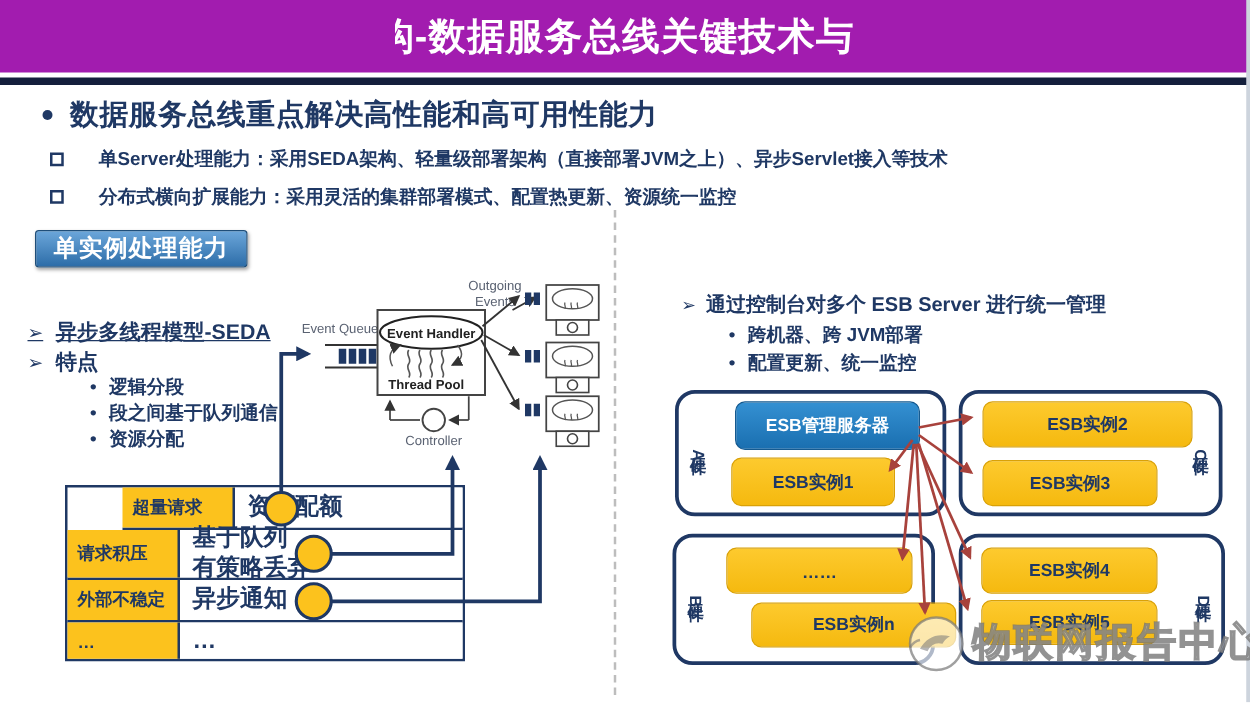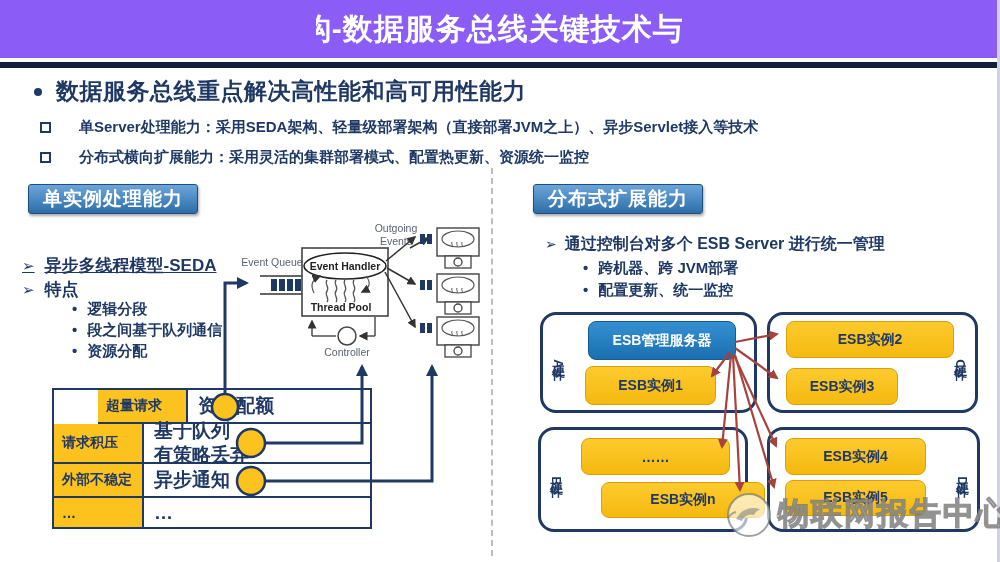--- a/index.html
+++ b/index.html
@@ -2,21 +2,21 @@
 <html><head>
 <meta charset="utf-8">
 <style>
   * { margin:0; padding:0; box-sizing:border-box; }
   html,body { background:#fff; }
   body { font-family:"Liberation Sans","DejaVu Sans",sans-serif; }
   .slide { position:relative; width:1000px; height:562px; background:#fff; overflow:hidden; }
 
   
   .titlebar { position:absolute; left:0; top:0; width:1000px; height:58px;
-    background:#8b5cf6; display:flex; align-items:center; justify-content:center; }
+    background:#a21caf; display:flex; align-items:center; justify-content:center; }
   .title-text { color:#fff; font-size:30px; font-weight:bold; letter-spacing:1px; white-space:nowrap; }
   .pc { display:inline-block; width:0.52em; overflow:hidden; vertical-align:bottom; }
   .pc > span { display:inline-block; margin-left:-0.50em; }
   .title-stripe { position:absolute; left:0; top:62px; width:1000px; height:6px; background:#141f3c; }
   .edge-right { position:absolute; right:0; top:0; width:3px; height:562px; background:#cdd4dd; }
 
   
   .headline { position:absolute; left:34px; top:76px; display:flex; align-items:center; gap:14px; }
   .headline .dot { width:8px; height:8px; border-radius:50%; background:#1f3864; flex:0 0 auto; }
   .headline .txt { color:#1f3864; font-size:23px; font-weight:bold; letter-spacing:0.5px; }
@@ -106,21 +106,20 @@
   <div class="point p1">
     <span class="sq"></span>
     <span class="txt">单Server处理能力：采用SEDA架构、轻量级部署架构（直接部署JVM之上）、异步Servlet接入等技术</span>
   </div>
   <div class="point p2">
     <span class="sq"></span>
     <span class="txt">分布式横向扩展能力：采用灵活的集群部署模式、配置热更新、资源统一监控</span>
   </div>
 
   <div class="label-box lb-left">单实例处理能力</div>
-  <div class="label-box lb-right">分布式扩展能力</div>
 
   <div class="lbul arrow-b b1"><span class="gl">➢</span><span>异步多线程模型-SEDA</span></div>
   <div class="lbul arrow-b b2"><span class="gl">➢</span><span>特点</span></div>
   <div class="lbul sdot s1"><span class="gl">•</span><span>逻辑分段</span></div>
   <div class="lbul sdot s2"><span class="gl">•</span><span>段之间基于队列通信</span></div>
   <div class="lbul sdot s3"><span class="gl">•</span><span>资源分配</span></div>
 
   <div class="ptable">
     <div class="prow rh1">
       <div class="pcell-l">超量请求</div>
@@ -148,21 +147,21 @@
   <div class="rs rs2"><span class="gl">•</span><span>配置更新、统一监控</span></div>
 
   <div class="hw hwA">
     <div class="hw-label lft">硬件A</div>
     <div class="node blue" style="left:45px; top:6px; width:148px; height:39px;">ESB管理服务器</div>
     <div class="node yellow" style="left:42px; top:51px; width:131px; height:39px;">ESB实例1</div>
   </div>
   <div class="hw hwC">
     <div class="hw-label rgt">硬件C</div>
     <div class="node yellow" style="left:16px; top:6px; width:168px; height:37px;">ESB实例2</div>
-    <div class="node yellow" style="left:16px; top:53px; width:112px; height:37px;">ESB实例3</div>
+    <div class="node yellow" style="left:16px; top:53px; width:140px; height:37px;">ESB实例3</div>
   </div>
   <div class="hw hwB">
     <div class="hw-label lft">硬件B</div>
     <div class="node yellow" style="left:40px; top:8px; width:149px; height:37px;">……</div>
     <div class="node yellow" style="left:60px; top:52px; width:164px; height:36px;">ESB实例n</div>
   </div>
   <div class="hw hwD">
     <div class="hw-label rgt">硬件D</div>
     <div class="node yellow" style="left:15px; top:8px; width:141px; height:37px;">ESB实例4</div>
     <div class="node yellow" style="left:15px; top:50px; width:141px; height:36px;">ESB实例5</div>

